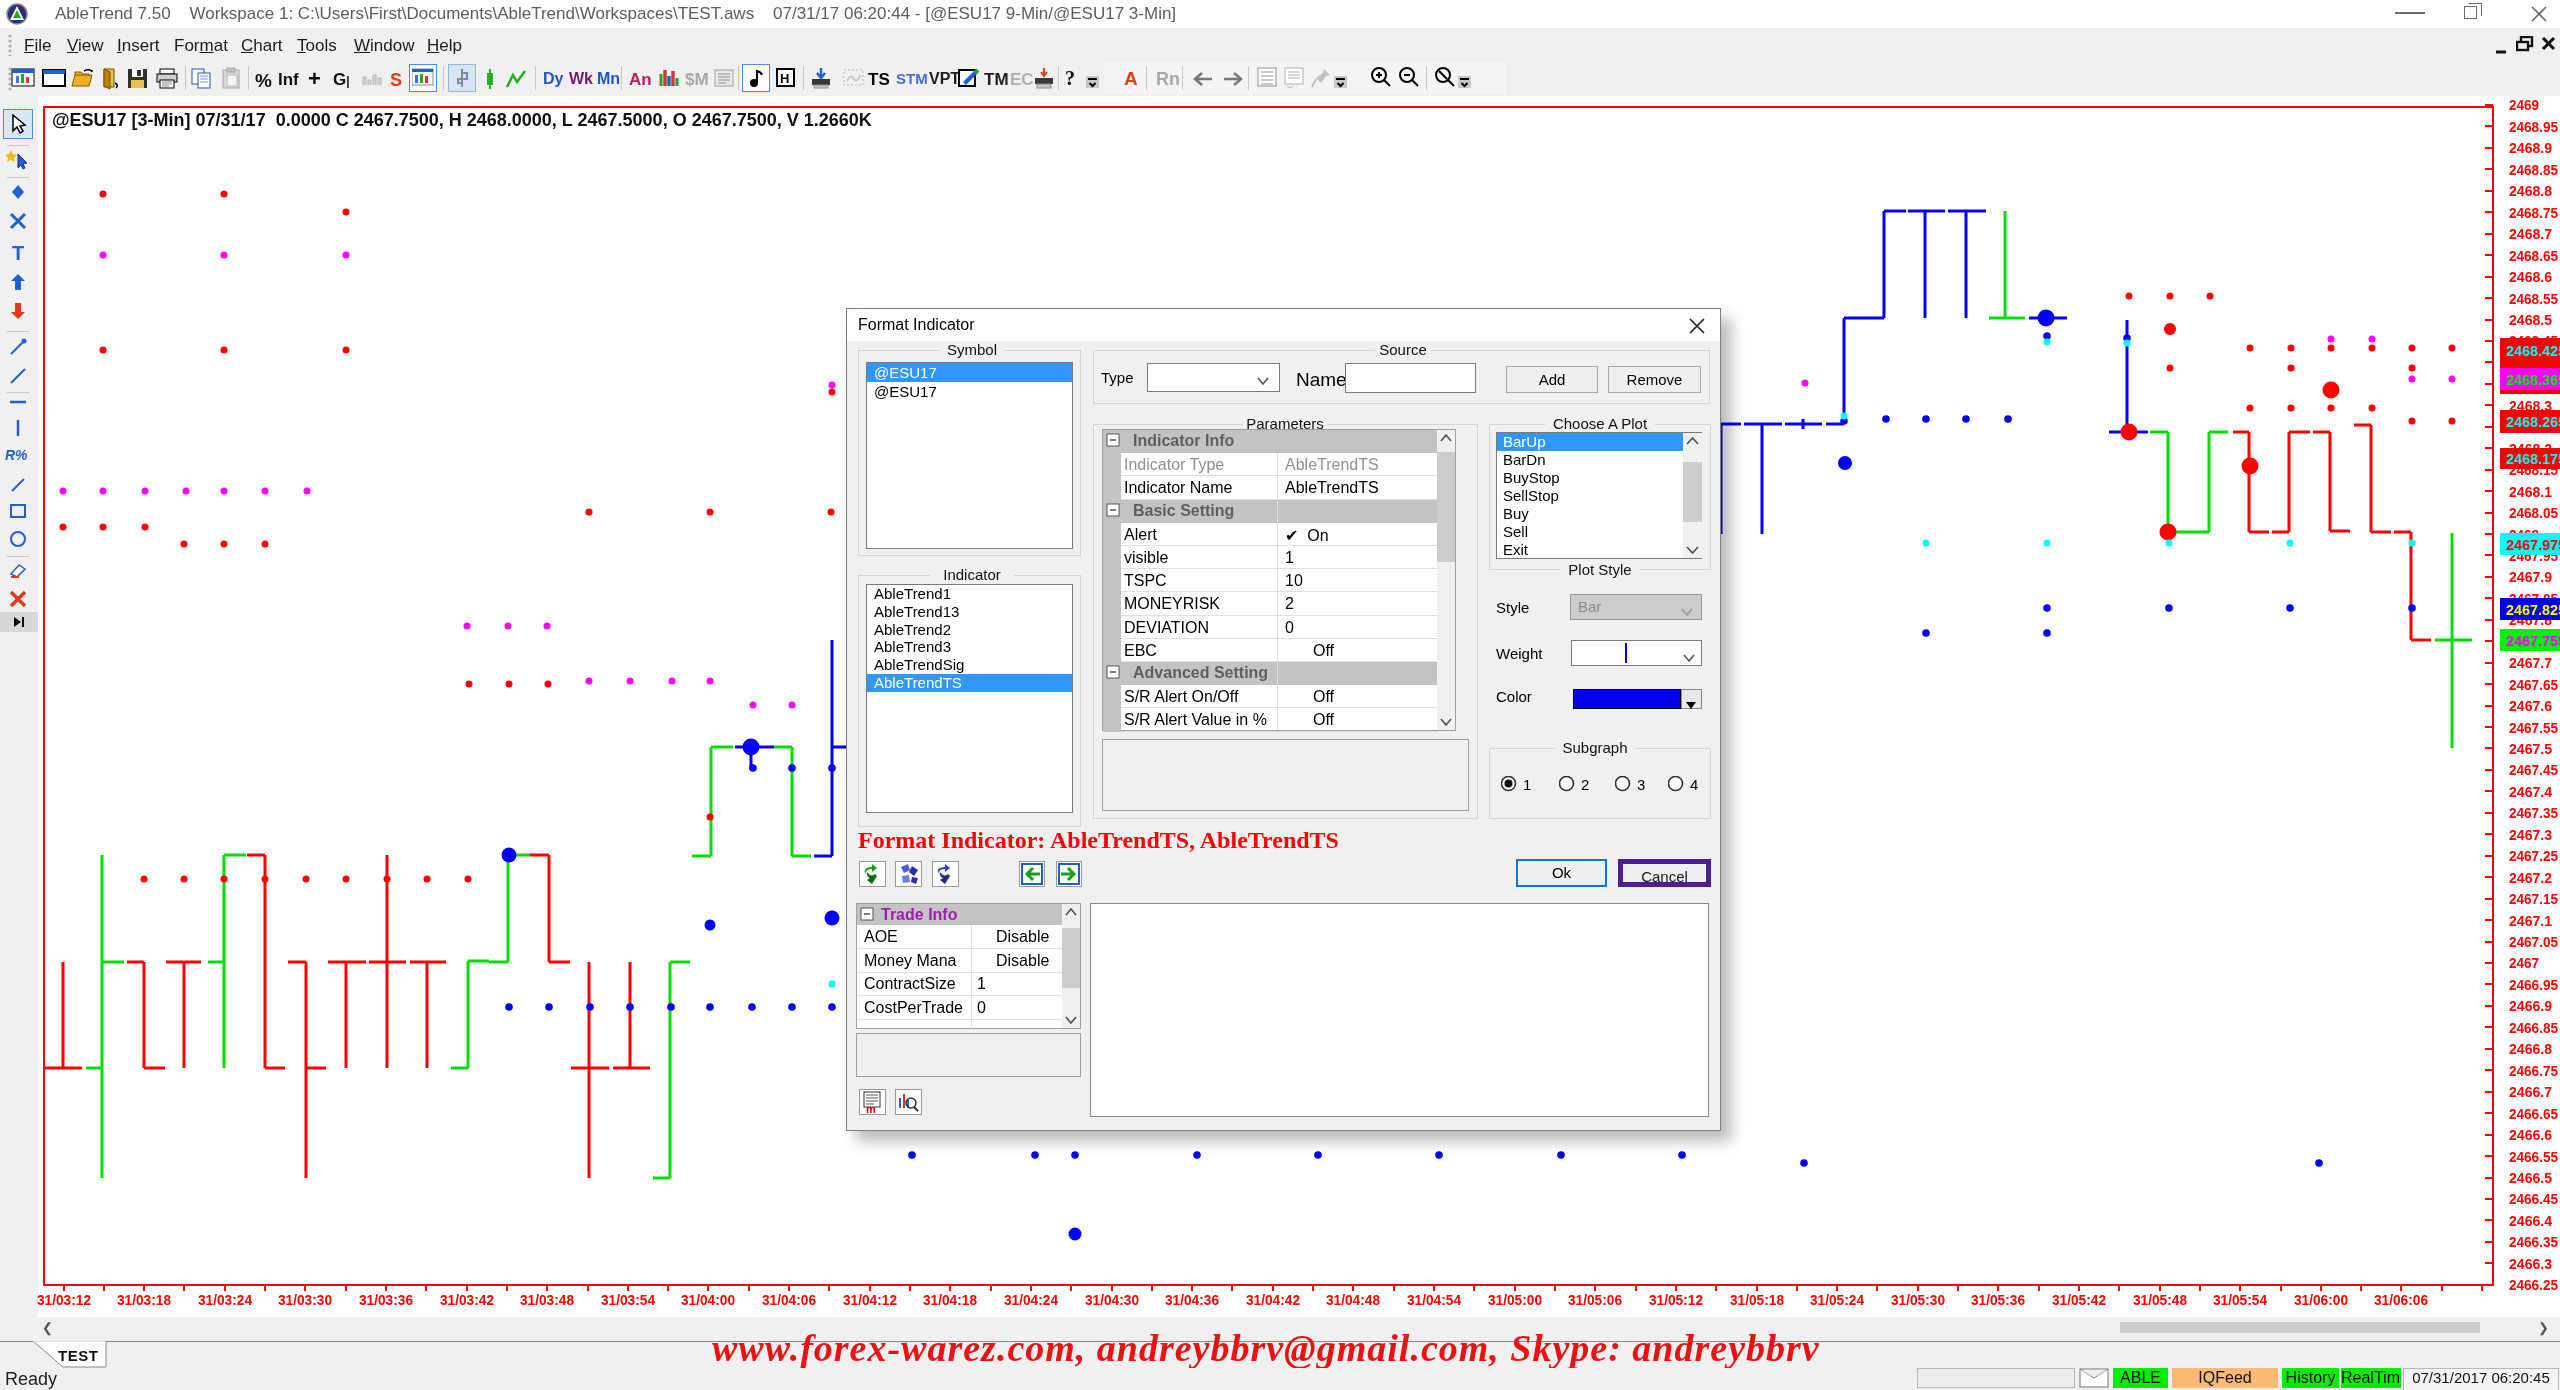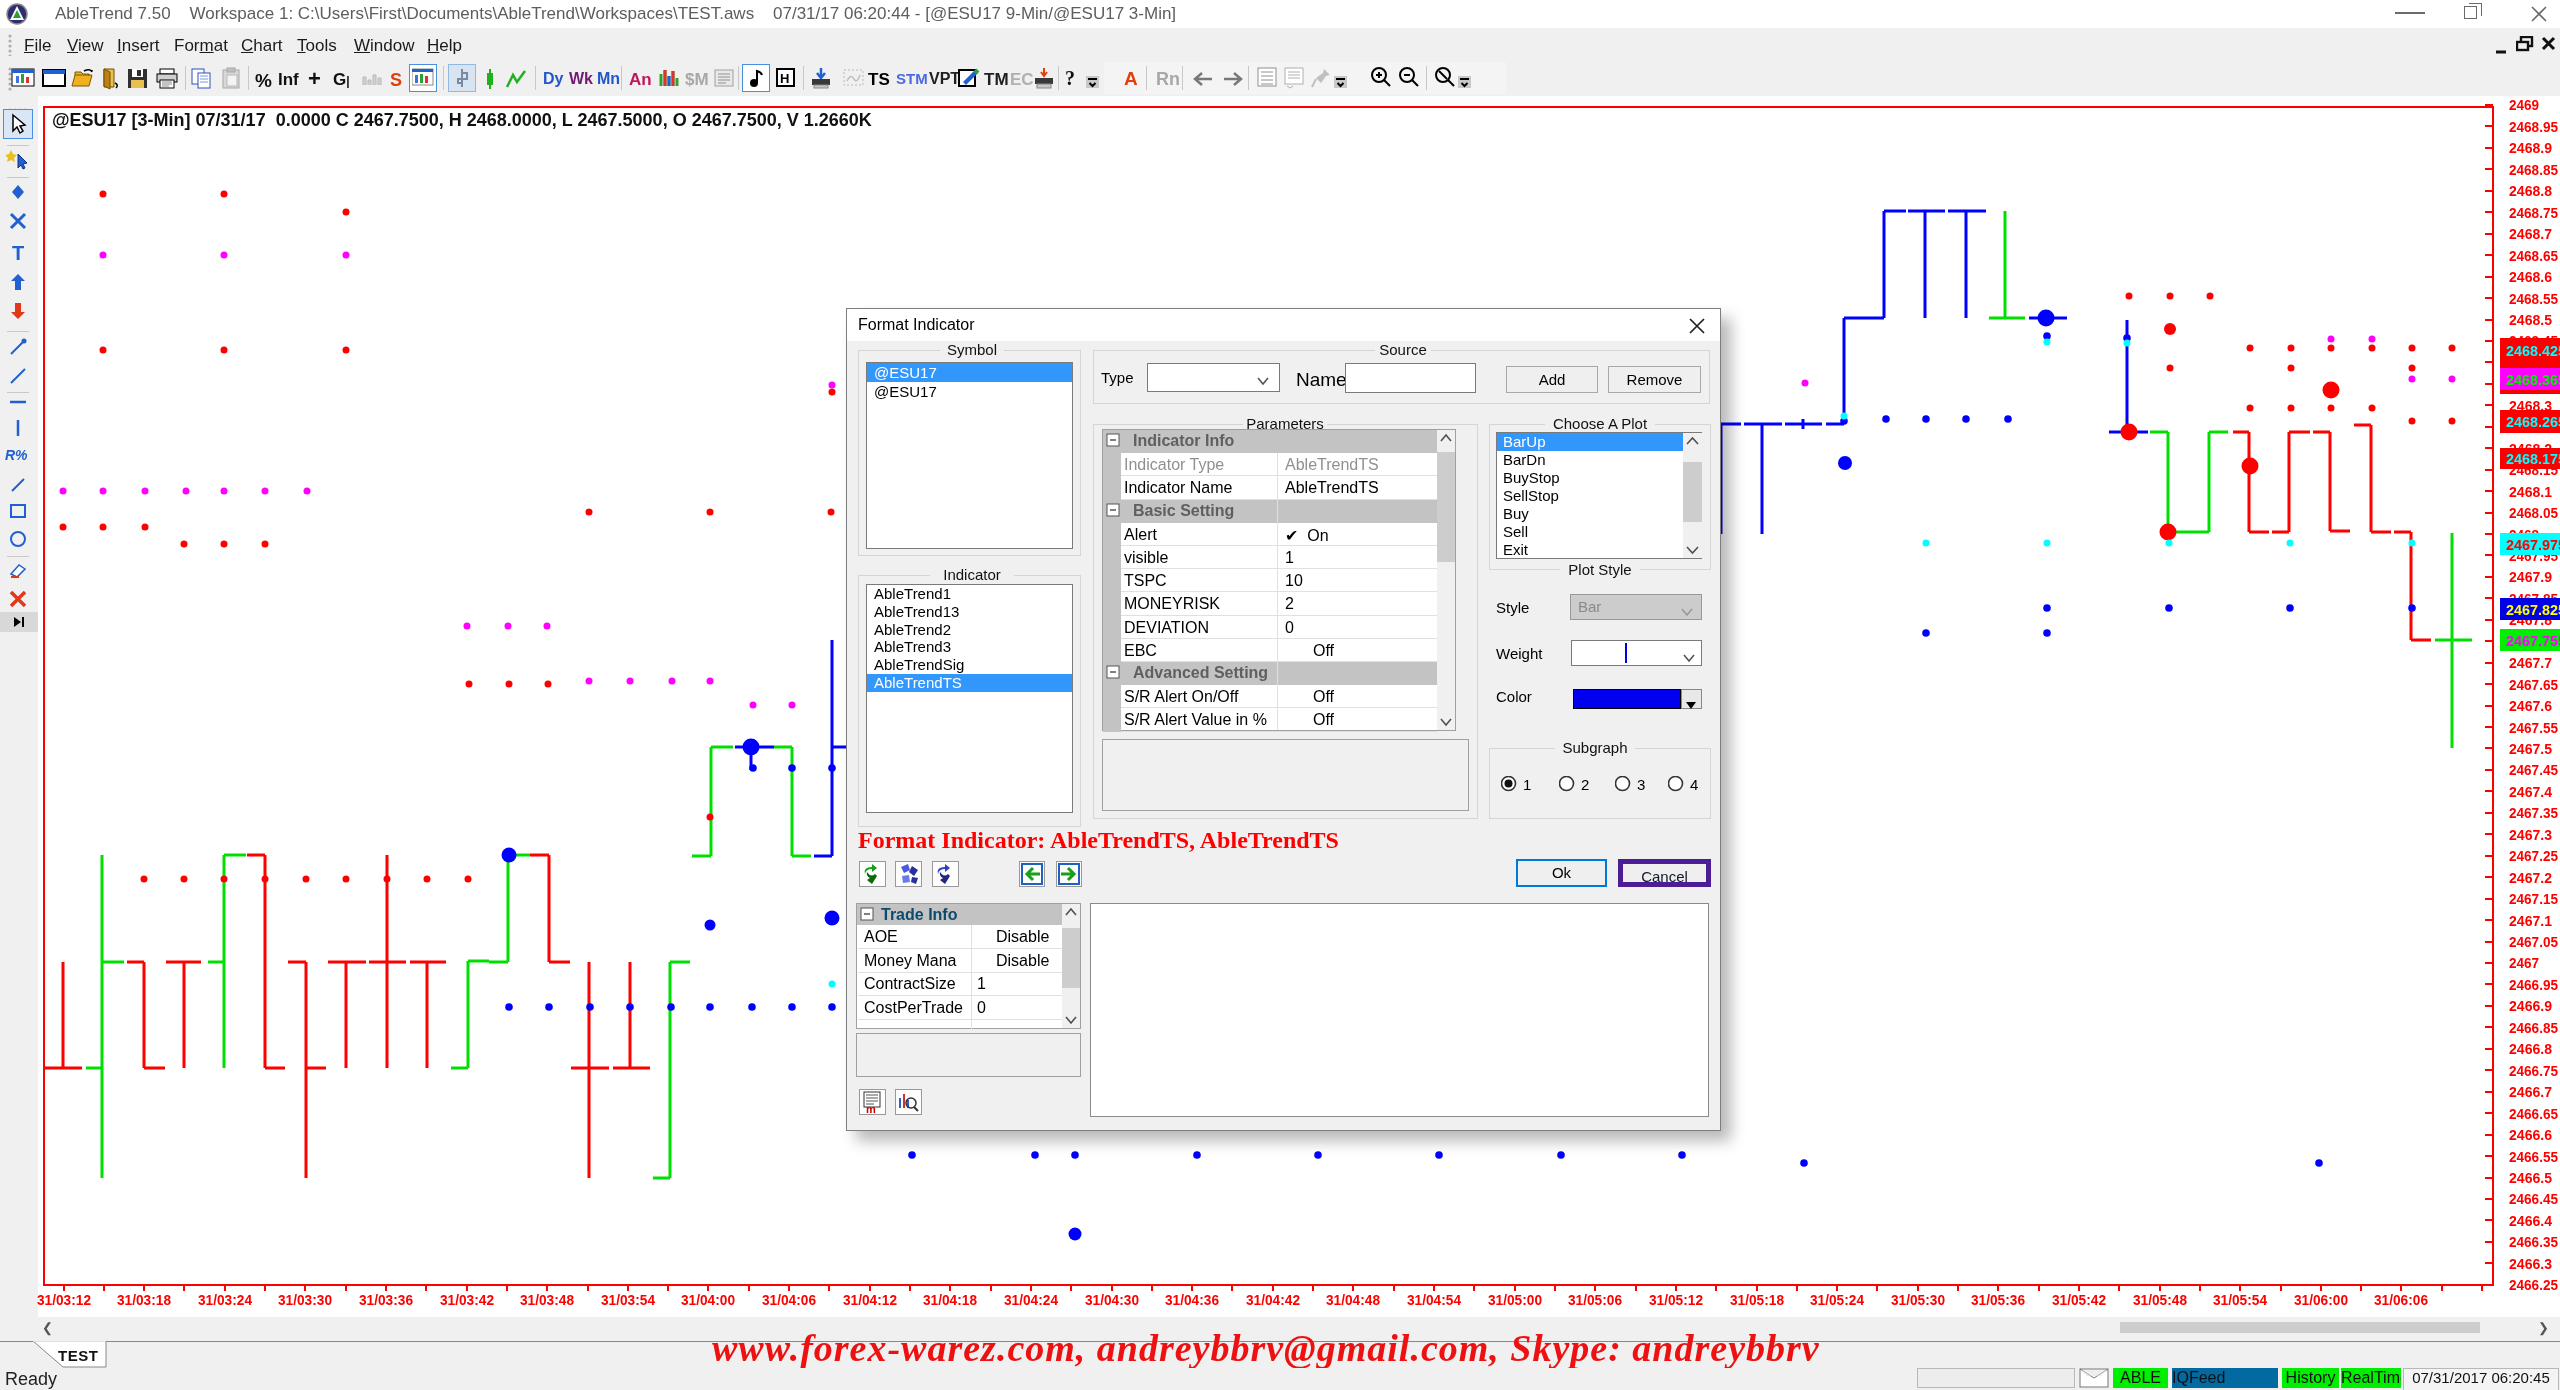--- a/index.html
+++ b/index.html
@@ -605,21 +605,21 @@
 <div style="position:absolute;left:712px;top:1326px;width:1200px;height:50px;font-family:'Liberation Serif',serif;font-style:italic;font-weight:bold;font-size:38px;color:#ee1111;white-space:nowrap;letter-spacing:1px;">www.forex-warez.com, andreybbrv@gmail.com, Skype: andreybbrv</div>
 <div style="position:absolute;left:0px;top:1368px;width:2560px;height:22px;background:#f0f0f0;"></div>
 <div style="position:absolute;left:5px;top:1369px;width:200px;height:20px;font-size:18px;color:#222;">Ready</div>
 <div style="position:absolute;left:1917px;top:1368px;width:158px;height:20px;background:#ededed;border:1px solid #b8b8b8;"></div>
 <div style="position:absolute;left:2079px;top:1368px;width:30px;height:20px;"><svg width="30" height="20">
       <rect x="1" y="1" width="28" height="18" fill="#fff" stroke="#777"></rect>
       <path d="M1 1 L15 10 L29 1" fill="none" stroke="#777"></path>
       <path d="M3 3h24M5 5h20M7 7h16" stroke="#ddd"></path>
     </svg></div>
 <div style="position:absolute;left:2113px;top:1368px;width:55px;height:20px;background:#00ee00;font-size:16px;color:#111;text-align:center;line-height:20px;">ABLE</div>
-<div style="position:absolute;left:2172px;top:1368px;width:106px;height:20px;background:#0369a1;font-size:16px;color:#111;line-height:20px;">IQFeed</div>
+<div style="position:absolute;left:2172px;top:1368px;width:106px;height:20px;background:#fdba74;font-size:16px;color:#111;text-align:center;line-height:20px;">IQFeed</div>
 <div style="position:absolute;left:2282px;top:1368px;width:57px;height:20px;background:#00ee00;font-size:16px;color:#111;text-align:center;line-height:20px;">History</div>
 <div style="position:absolute;left:2341px;top:1368px;width:60px;height:20px;background:#00ee00;font-size:16px;color:#111;text-align:center;line-height:20px;overflow:hidden;">RealTime</div>
 <div style="position:absolute;left:2403px;top:1368px;width:156px;height:28px;background:#f4f4f4;border:1px solid #b8b8b8;font-size:15px;color:#111;text-align:center;line-height:18px;white-space:nowrap;">07/31/2017 06:20:45</div>
 <div style="position:absolute;left:846px;top:308px;width:875px;height:823px;background:#f0f0f0;border:1px solid #7e7e7e;box-shadow:10px 10px 14px rgba(0,0,0,0.28);"></div>
 <div style="position:absolute;left:847px;top:309px;width:873px;height:32px;background:#ffffff;"></div>
 <div style="position:absolute;left:858px;top:316px;width:300px;height:20px;font-size:16px;color:#000;">Format Indicator</div>
 <div style="position:absolute;left:1686px;top:315px;width:22px;height:22px;"><svg width="22" height="22">
       <path d="M4 4 L18 18 M18 4 L4 18" stroke="#222" stroke-width="1.7"></path>
     </svg></div>
 <div style="position:absolute;left:858px;top:350px;width:223px;height:206px;border:1px solid #d5d5d5;"></div>
@@ -804,21 +804,21 @@
       <path d="M4 12 H16 M11 6 l6 6 l-6 6" fill="none" stroke="#18a018" stroke-width="3"></path>
     </svg></div>
 <div style="position:absolute;left:1516px;top:859px;width:91px;height:28px;background:#efefef;border:2px solid #0078d7;font-size:15px;text-align:center;line-height:24px;color:#000;">Ok</div>
 <div style="position:absolute;left:1618px;top:859px;width:93px;height:28px;background:#efefef;border:5px solid #4c1d95;font-size:15px;text-align:center;line-height:26px;color:#0f172a;">Cancel</div>
 <div style="position:absolute;left:856px;top:903px;width:225px;height:126px;background:#fff;border:1px solid #a0a0a0;"></div>
 <div style="position:absolute;left:857px;top:904px;width:205px;height:21px;background:#c3c3c3;"></div>
 <div style="position:absolute;left:860px;top:907px;width:15px;height:15px;"><svg width="15" height="15">
       <rect x="1" y="1" width="12" height="12" fill="#fff" stroke="#555"></rect>
       <path d="M4 7h6" stroke="#555" stroke-width="1.5"></path>
     </svg></div>
-<div style="position:absolute;left:881px;top:906px;width:150px;height:18px;font-size:16px;font-weight:bold;color:#0c4a6e;">Trade Info</div>
+<div style="position:absolute;left:881px;top:906px;width:150px;height:18px;font-size:16px;font-weight:bold;color:#a21caf;">Trade Info</div>
 <div style="position:absolute;left:858px;top:925px;width:205px;height:24px;"></div>
 <div style="position:absolute;left:864px;top:928px;width:105px;height:18px;font-size:16px;color:#000;white-space:nowrap;overflow:hidden;">AOE</div>
 <div style="position:absolute;left:996px;top:928px;width:70px;height:18px;font-size:16px;color:#000;">Disable</div>
 <div style="position:absolute;left:858px;top:948px;width:204px;height:1px;background:#e0e0e0;"></div>
 <div style="position:absolute;left:858px;top:948.5px;width:205px;height:24px;"></div>
 <div style="position:absolute;left:864px;top:951.5px;width:105px;height:18px;font-size:16px;color:#000;white-space:nowrap;overflow:hidden;">Money Mana</div>
 <div style="position:absolute;left:996px;top:951.5px;width:70px;height:18px;font-size:16px;color:#000;">Disable</div>
 <div style="position:absolute;left:858px;top:971.5px;width:204px;height:1px;background:#e0e0e0;"></div>
 <div style="position:absolute;left:858px;top:972.0px;width:205px;height:24px;"></div>
 <div style="position:absolute;left:864px;top:975.0px;width:105px;height:18px;font-size:16px;color:#000;white-space:nowrap;overflow:hidden;">ContractSize</div>

